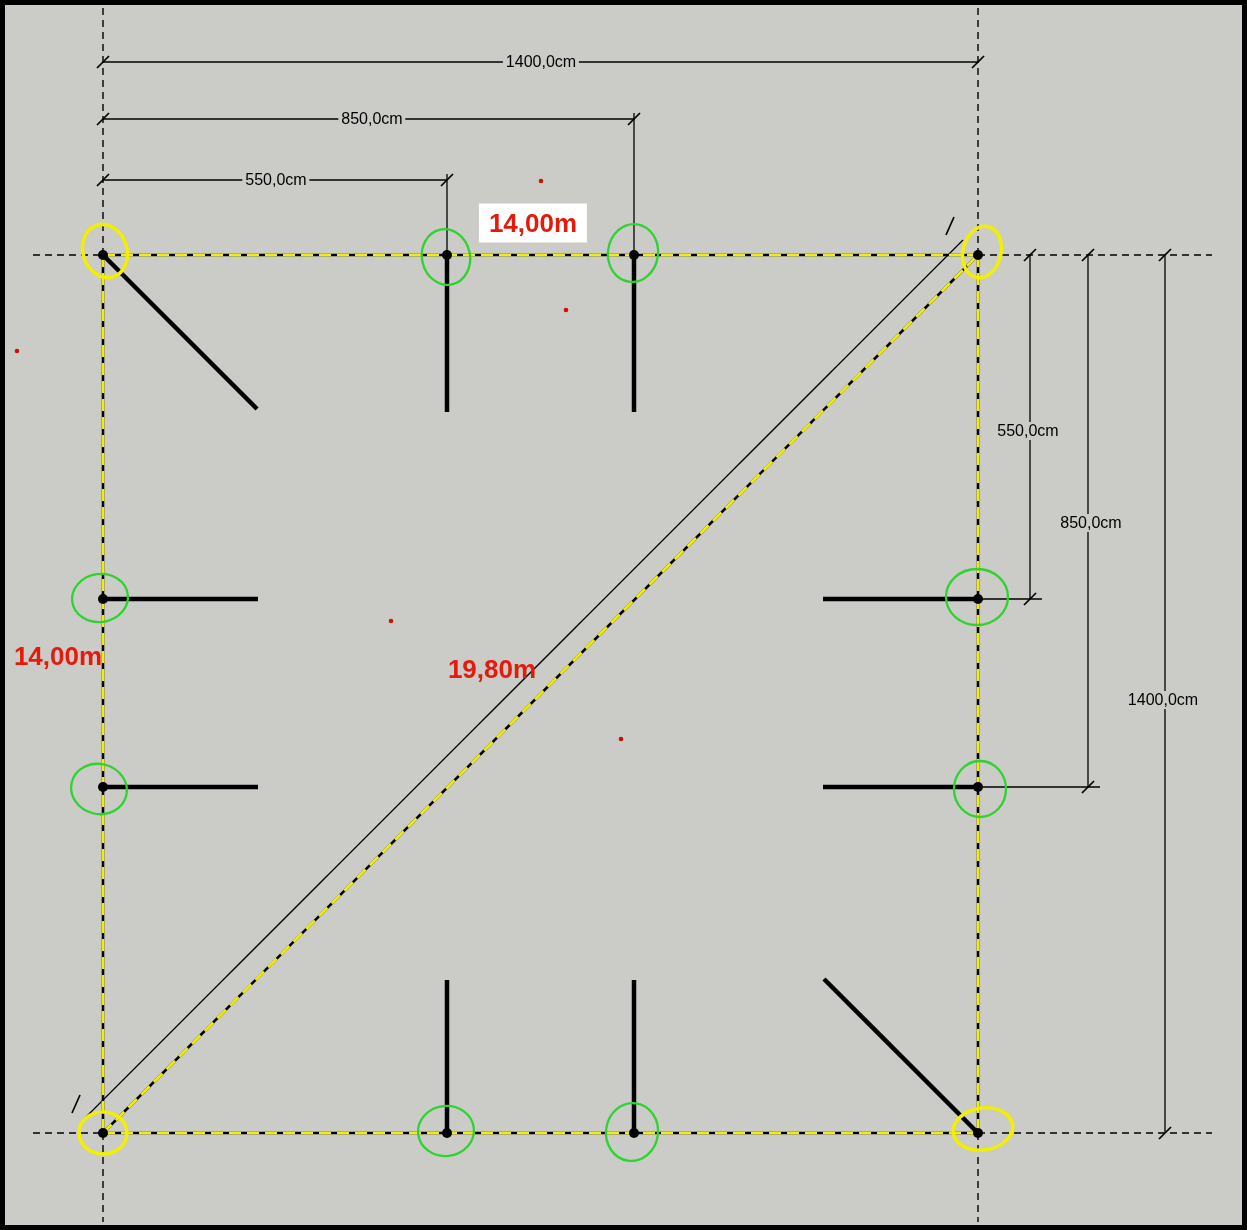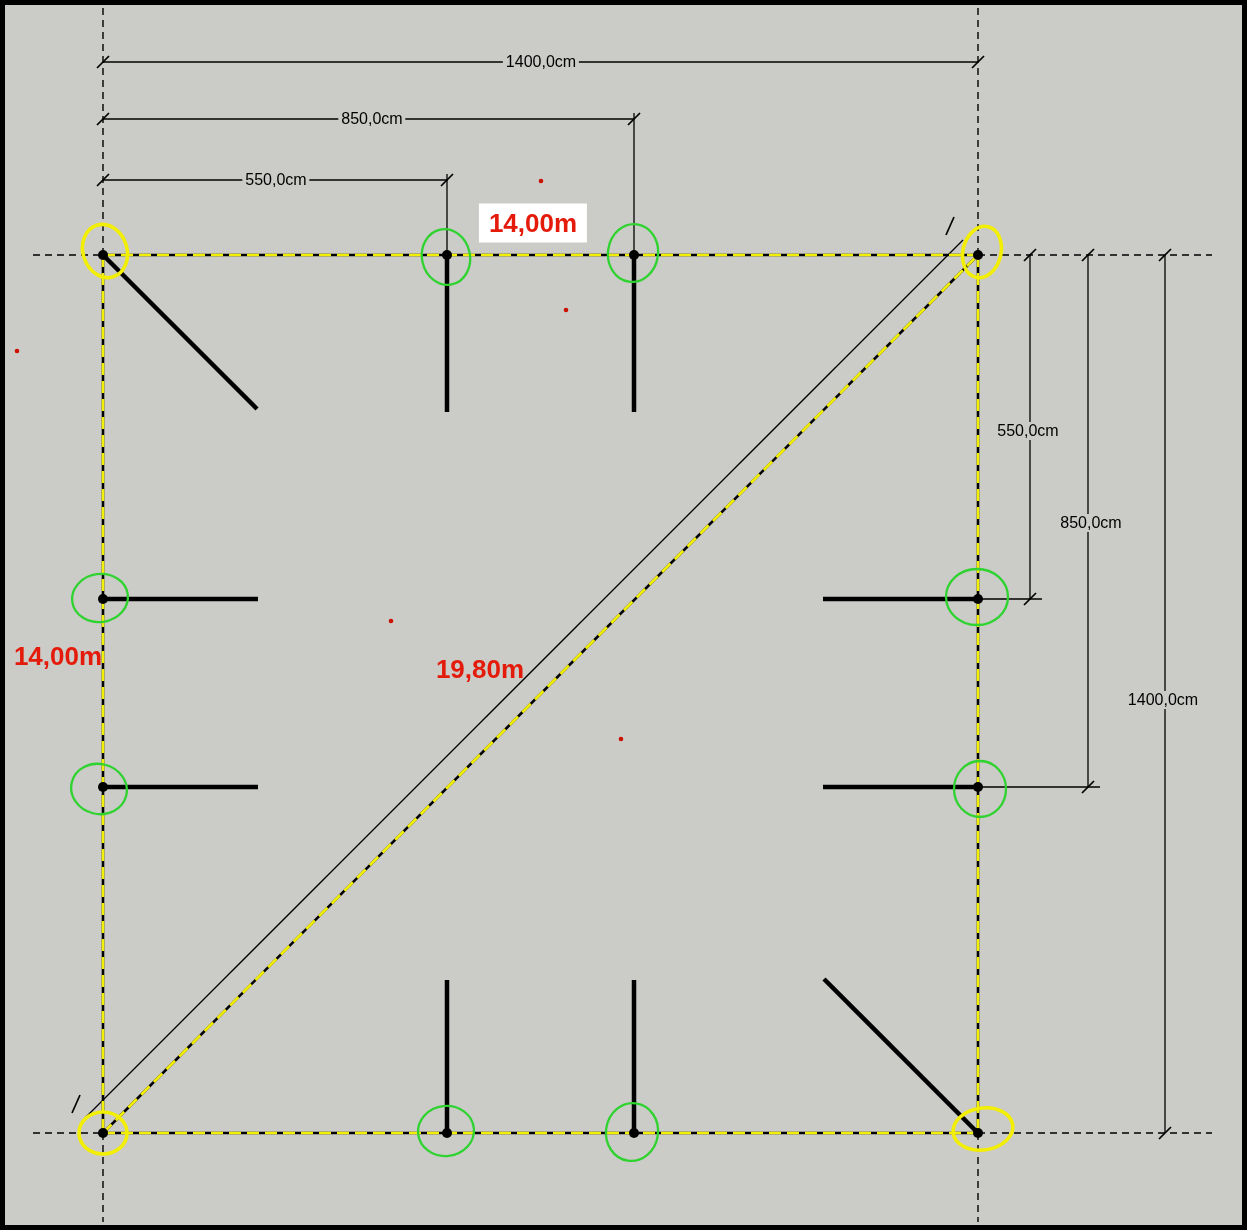--- a/index.html
+++ b/index.html
@@ -229,16 +229,16 @@
 
   <div class="dim-label" style="left:541px; top:62px;">1400,0cm</div>
   <div class="dim-label" style="left:372px; top:119px;">850,0cm</div>
   <div class="dim-label" style="left:276px; top:180px;">550,0cm</div>
   <div class="dim-label" style="left:1028px; top:431px;">550,0cm</div>
   <div class="dim-label" style="left:1091px; top:523px;">850,0cm</div>
   <div class="dim-label" style="left:1163px; top:700px;">1400,0cm</div>
 
   <div class="red-label boxed" style="left:533px; top:223px;">14,00m</div>
   <div class="red-label" style="left:58px;  top:656px;">14,00m</div>
-  <div class="red-label" style="left:480px; top:669px;">19,80m</div>
+  <div class="red-label" style="left:492px; top:669px;">19,80m</div>
 
   <div class="frame"></div>
 </div>
 
 </body></html>

